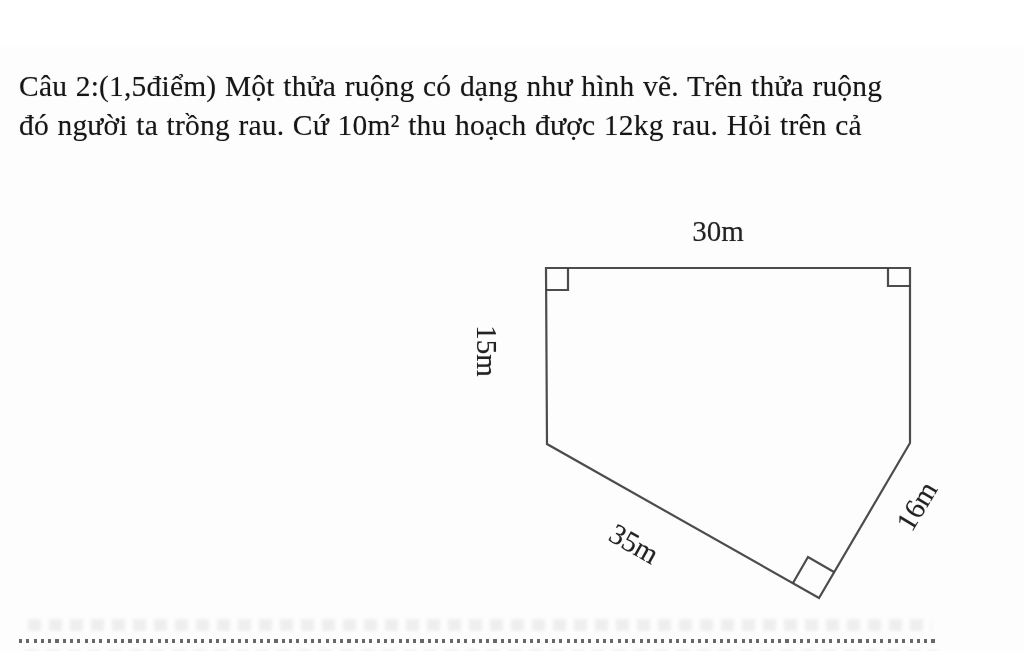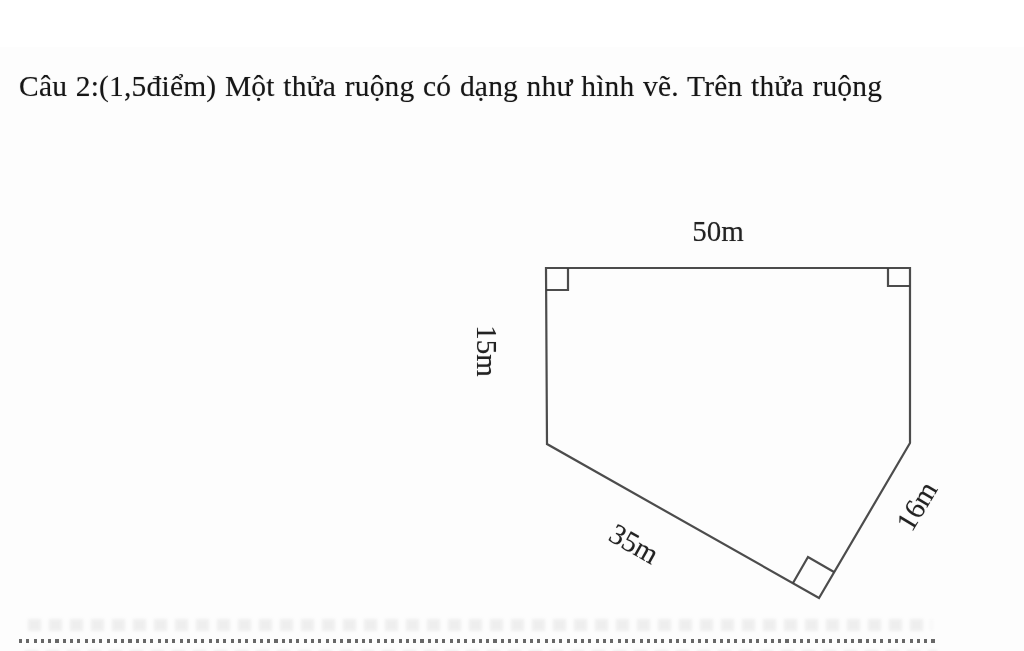--- a/index.html
+++ b/index.html
@@ -110,30 +110,31 @@
   .frag-4 { left: 75px;  width: 11px; }
   .frag-5 { left: 107px; width: 6px;  }
 </style>
 </head>
 <body>
 
 <div class="page">
 
   <div class="problem">
     <div>Câu 2:(1,5điểm) Một thửa ruộng có dạng như hình vẽ. Trên thửa ruộng</div>
+    <div>đó người ta trồng rau. Cứ 10m² thu hoạch được 12kg rau. Hỏi trên cả</div>
   </div>
 
   <svg class="figure-svg" width="1024" height="651" viewBox="0 0 1024 651">
     <polygon class="outline" points="546,221 910,221 910,396 819,551 547,397"></polygon>
     <polyline class="mark" points="546,243 568,243 568,221"></polyline>
     <polyline class="mark" points="888,221 888,239 910,239"></polyline>
     <polyline class="mark" points="793,536 808,510 834,525"></polyline>
   </svg>
 
-  <div class="dim dim-top">50m</div>
+  <div class="dim dim-top">30m</div>
   <div class="dim dim-left">15m</div>
   <div class="dim dim-bottom">35m</div>
   <div class="dim dim-right">16m</div>
 
   <div class="ghost-row ghost-1"></div>
   <div class="ghost-row ghost-2"></div>
 
   <div class="dotted-line dotted-1"></div>
   <div class="dotted-line dotted-2"></div>
 

